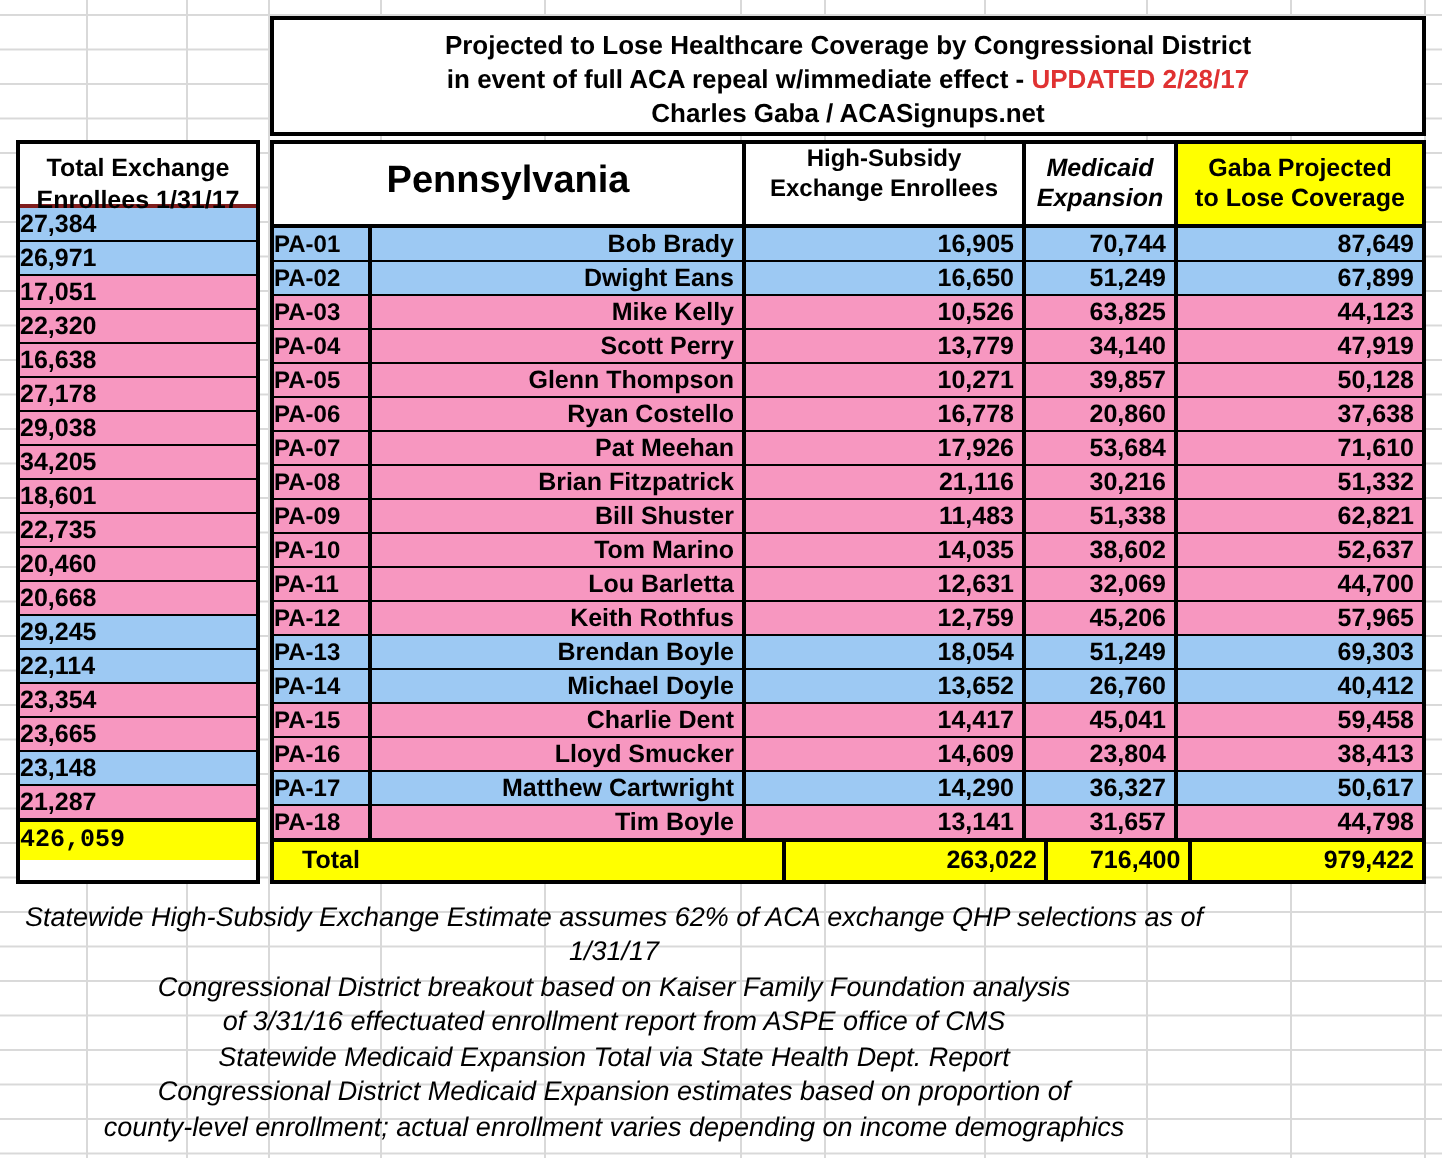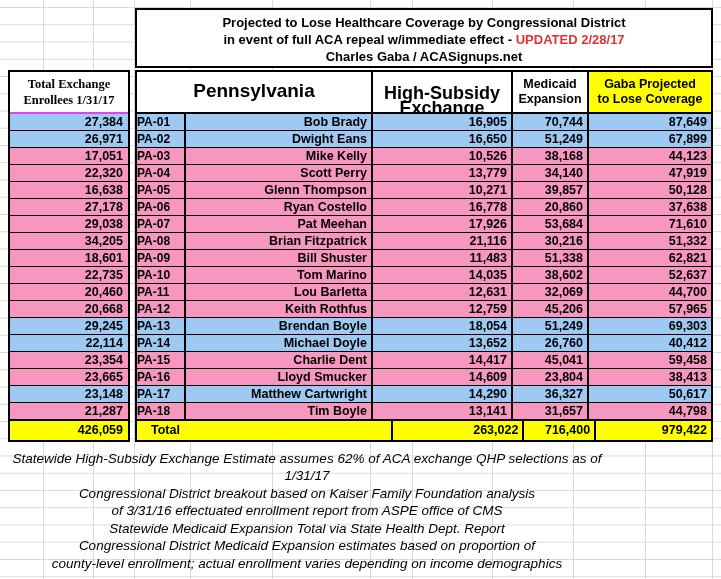--- a/index.html
+++ b/index.html
@@ -18,35 +18,35 @@
 
   .block { position:absolute; z-index:1; background:#fff; border:2px solid #000; }
 
   
   #title-block { left:135px; top:8px; width:578px; height:60px; text-align:center;
     font-weight:bold; font-size:13px; line-height:17px; padding-top:4px; }
   .red { color:var(--red,#e03232); }
 
   
   #left-block { left:8px; top:70px; width:122px; height:372px; }
-  #left-block .head { height:42px; border-bottom:2px solid #d946ef; text-align:center;
-    font-weight:bold; font-size:12.5px; line-height:16px; padding-top:4px;font-family:Liberation Serif, serif; }
-  .lrow { height:17px; border-bottom:1px solid #000; text-align:right;
+  #left-block .head { height:32px; border-bottom:2px solid #7f1d1d; text-align:center;
+    font-weight:bold; font-size:12.5px; line-height:16px; padding-top:4px; }
+  .lrow { height:17px; border-bottom:1px solid #000; 
     font-weight:bold; font-size:12.5px; line-height:15px; padding:1px 5px 0 0;
     overflow:hidden; white-space:nowrap; }
   #left-total { height:20px; border-top:1px solid #000; background:var(--yellow,#ffff00);
-    text-align:right; font-weight:bold; font-size:12.5px; line-height:18px; padding-right:5px; }
+    font-weight:bold; font-size:12.5px; line-height:18px; padding-right:5px;font-family:Liberation Mono, monospace; }
 
   
   #main-table { left:135px; top:70px; width:578px; height:372px; }
   .thead { display:flex; height:42px; border-bottom:2px solid #000; }
   .th { font-weight:bold; text-align:center; overflow:hidden; }
   .th-state { width:236px; font-size:19px; line-height:38px; border-right:2px solid #000; }
-  .th-hs { width:140px; font-size:18px; line-height:15px; padding-top:14px; border-right:2px solid #000; }
-  .th-med { width:76px; font-size:12.5px; line-height:15px; padding-top:5px; border-right:2px solid #000; }
+  .th-hs { width:140px; font-size:12px; line-height:15px; padding-top:0; border-right:2px solid #000; }
+  .th-med { width:76px; font-size:12.5px; line-height:15px; padding-top:5px; border-right:2px solid #000;font-style:italic; }
   .th-total { width:122px; font-size:12.5px; line-height:15px; padding-top:5px; background:var(--yellow,#ffff00); }
 
   .trow { display:flex; height:17px; border-bottom:1px solid #000;
     font-weight:bold; font-size:12.5px; line-height:15px; }
   .trow .c { overflow:hidden; white-space:nowrap; padding-top:1px; }
   .c-district { width:49px; text-align:left; border-right:2px solid #000; font-size:12px; }
   .c-name { width:187px; text-align:right; padding-right:4px; border-right:2px solid #000; }
   .c-hs { width:140px; text-align:right; padding-right:4px; border-right:2px solid #000; }
   .c-med { width:76px; text-align:right; padding-right:4px; border-right:2px solid #000; }
   .c-total { width:122px; text-align:right; padding-right:4px; }
@@ -146,21 +146,21 @@
     <div class="c c-district">PA-02</div>
     <div class="c c-name">Dwight Eans</div>
     <div class="c c-hs">16,650</div>
     <div class="c c-med">51,249</div>
     <div class="c c-total">67,899</div>
   </div>
         <div class="trow rep">
     <div class="c c-district">PA-03</div>
     <div class="c c-name">Mike Kelly</div>
     <div class="c c-hs">10,526</div>
-    <div class="c c-med">38,168</div>
+    <div class="c c-med">63,825</div>
     <div class="c c-total">44,123</div>
   </div>
         <div class="trow rep">
     <div class="c c-district">PA-04</div>
     <div class="c c-name">Scott Perry</div>
     <div class="c c-hs">13,779</div>
     <div class="c c-med">34,140</div>
     <div class="c c-total">47,919</div>
   </div>
         <div class="trow rep">

